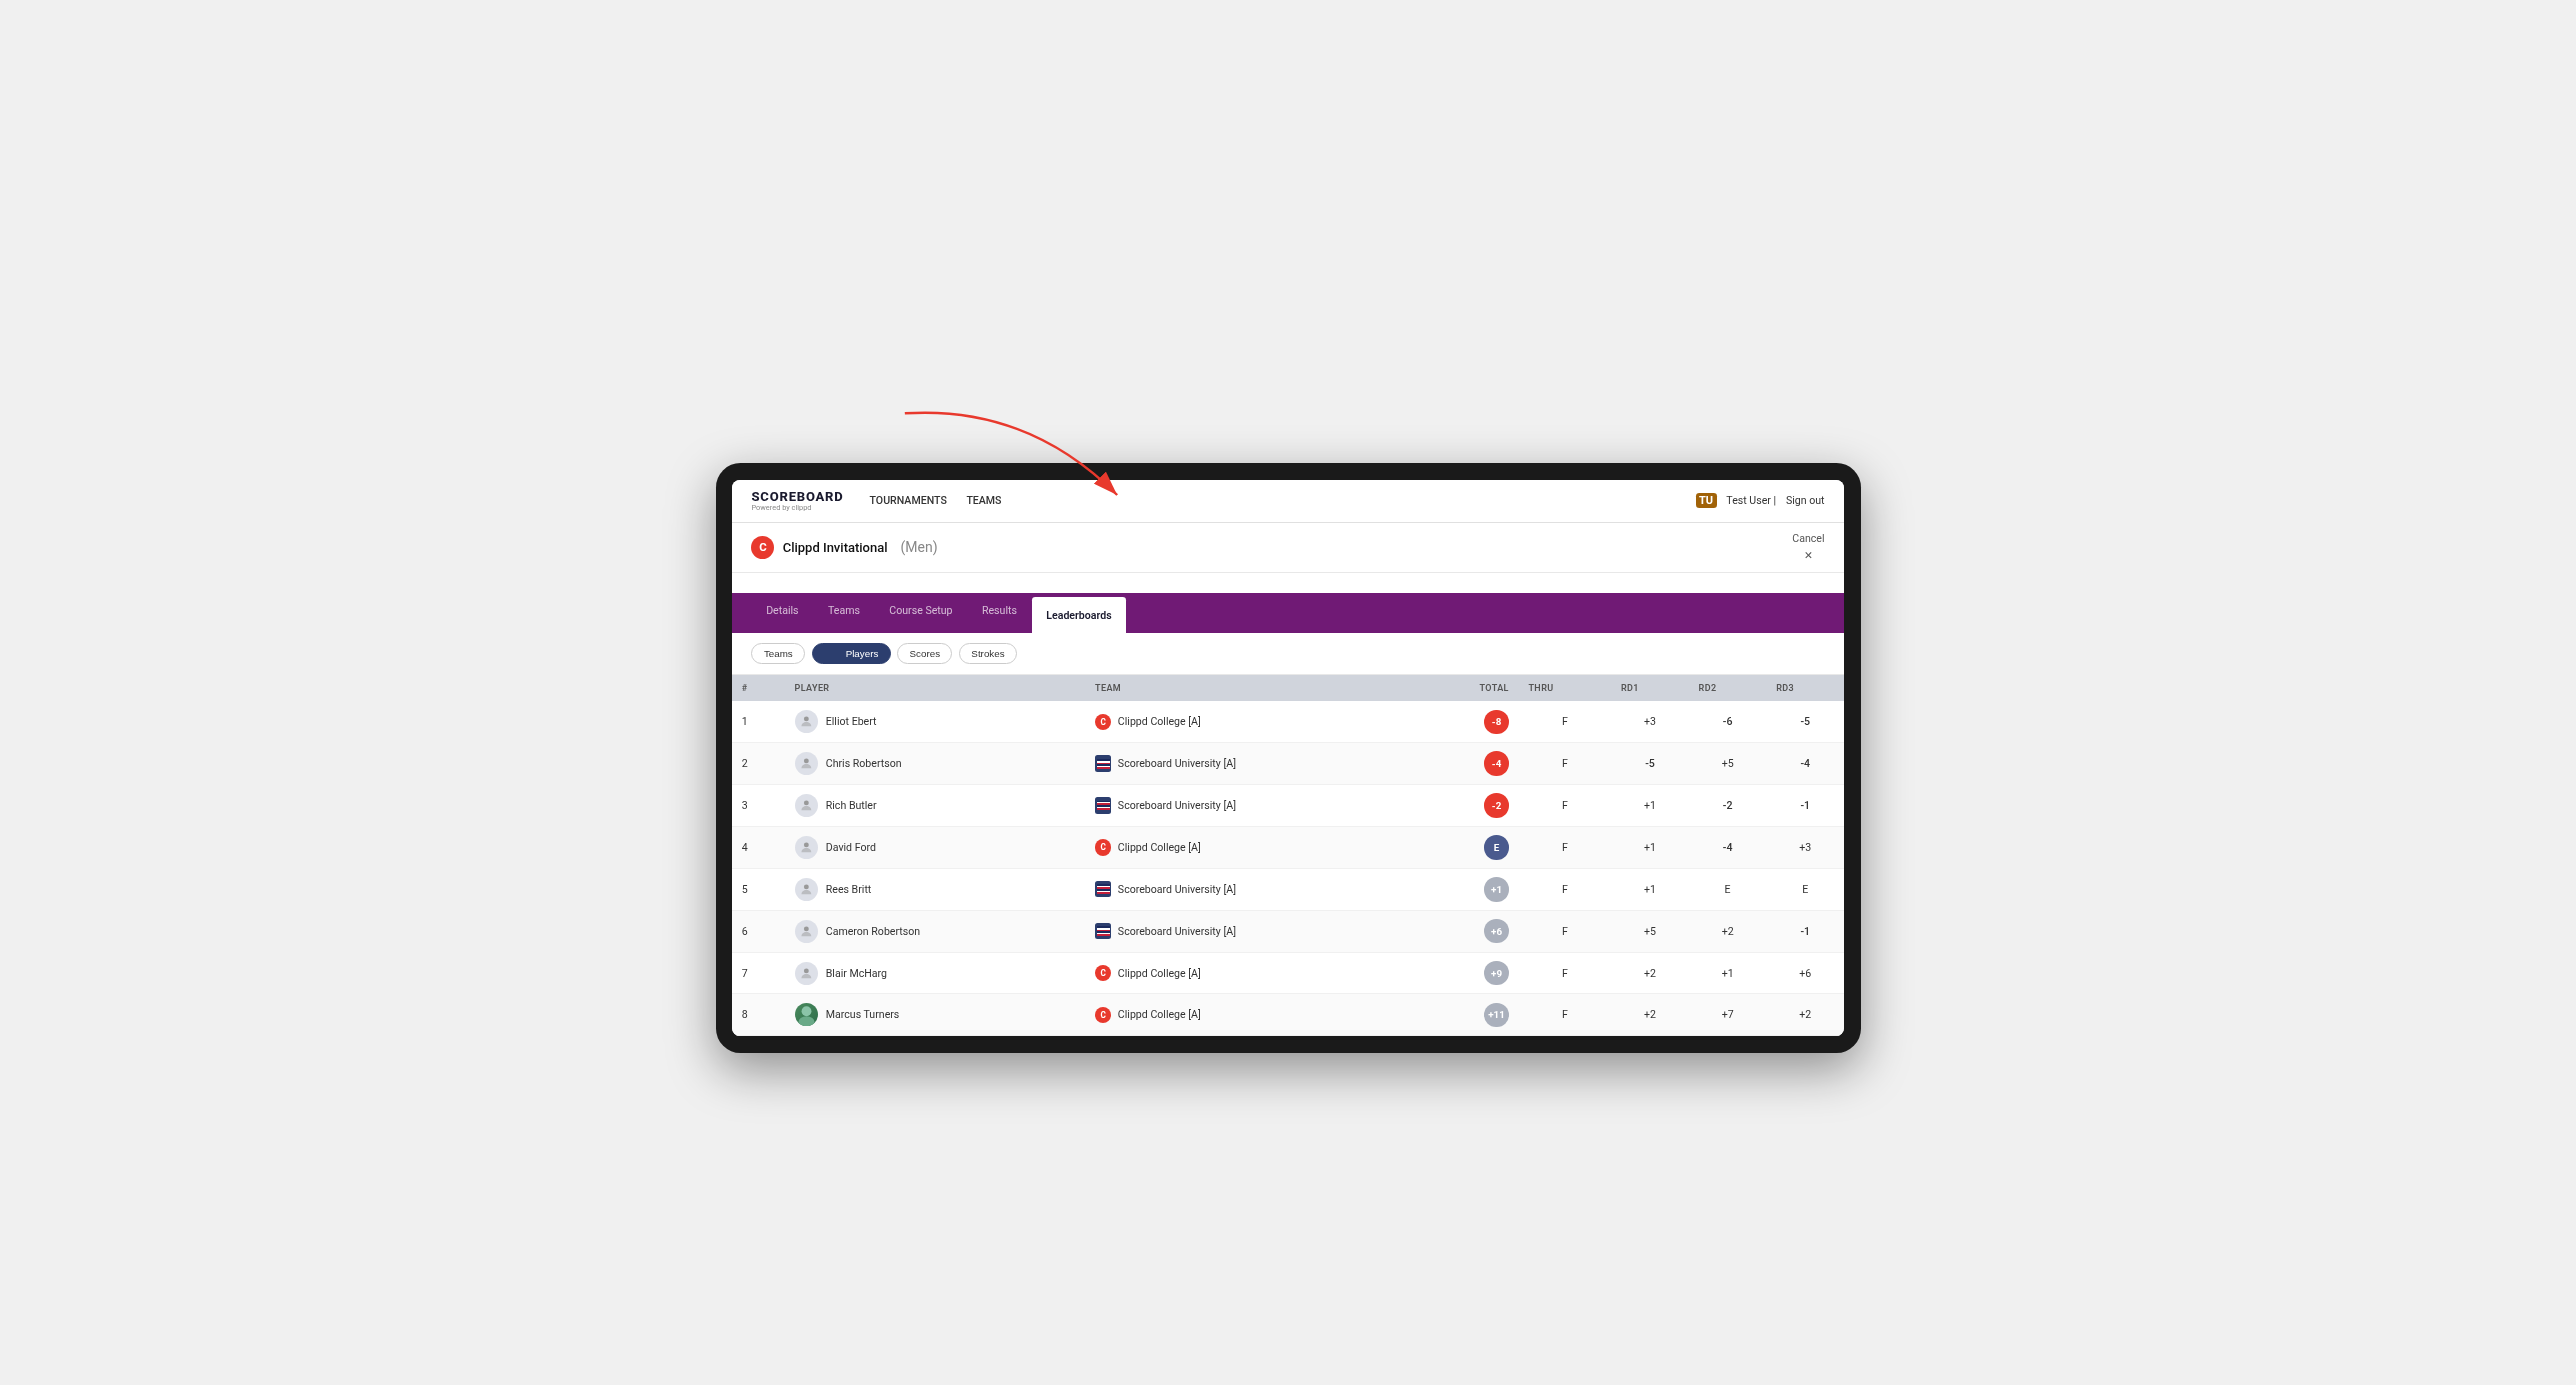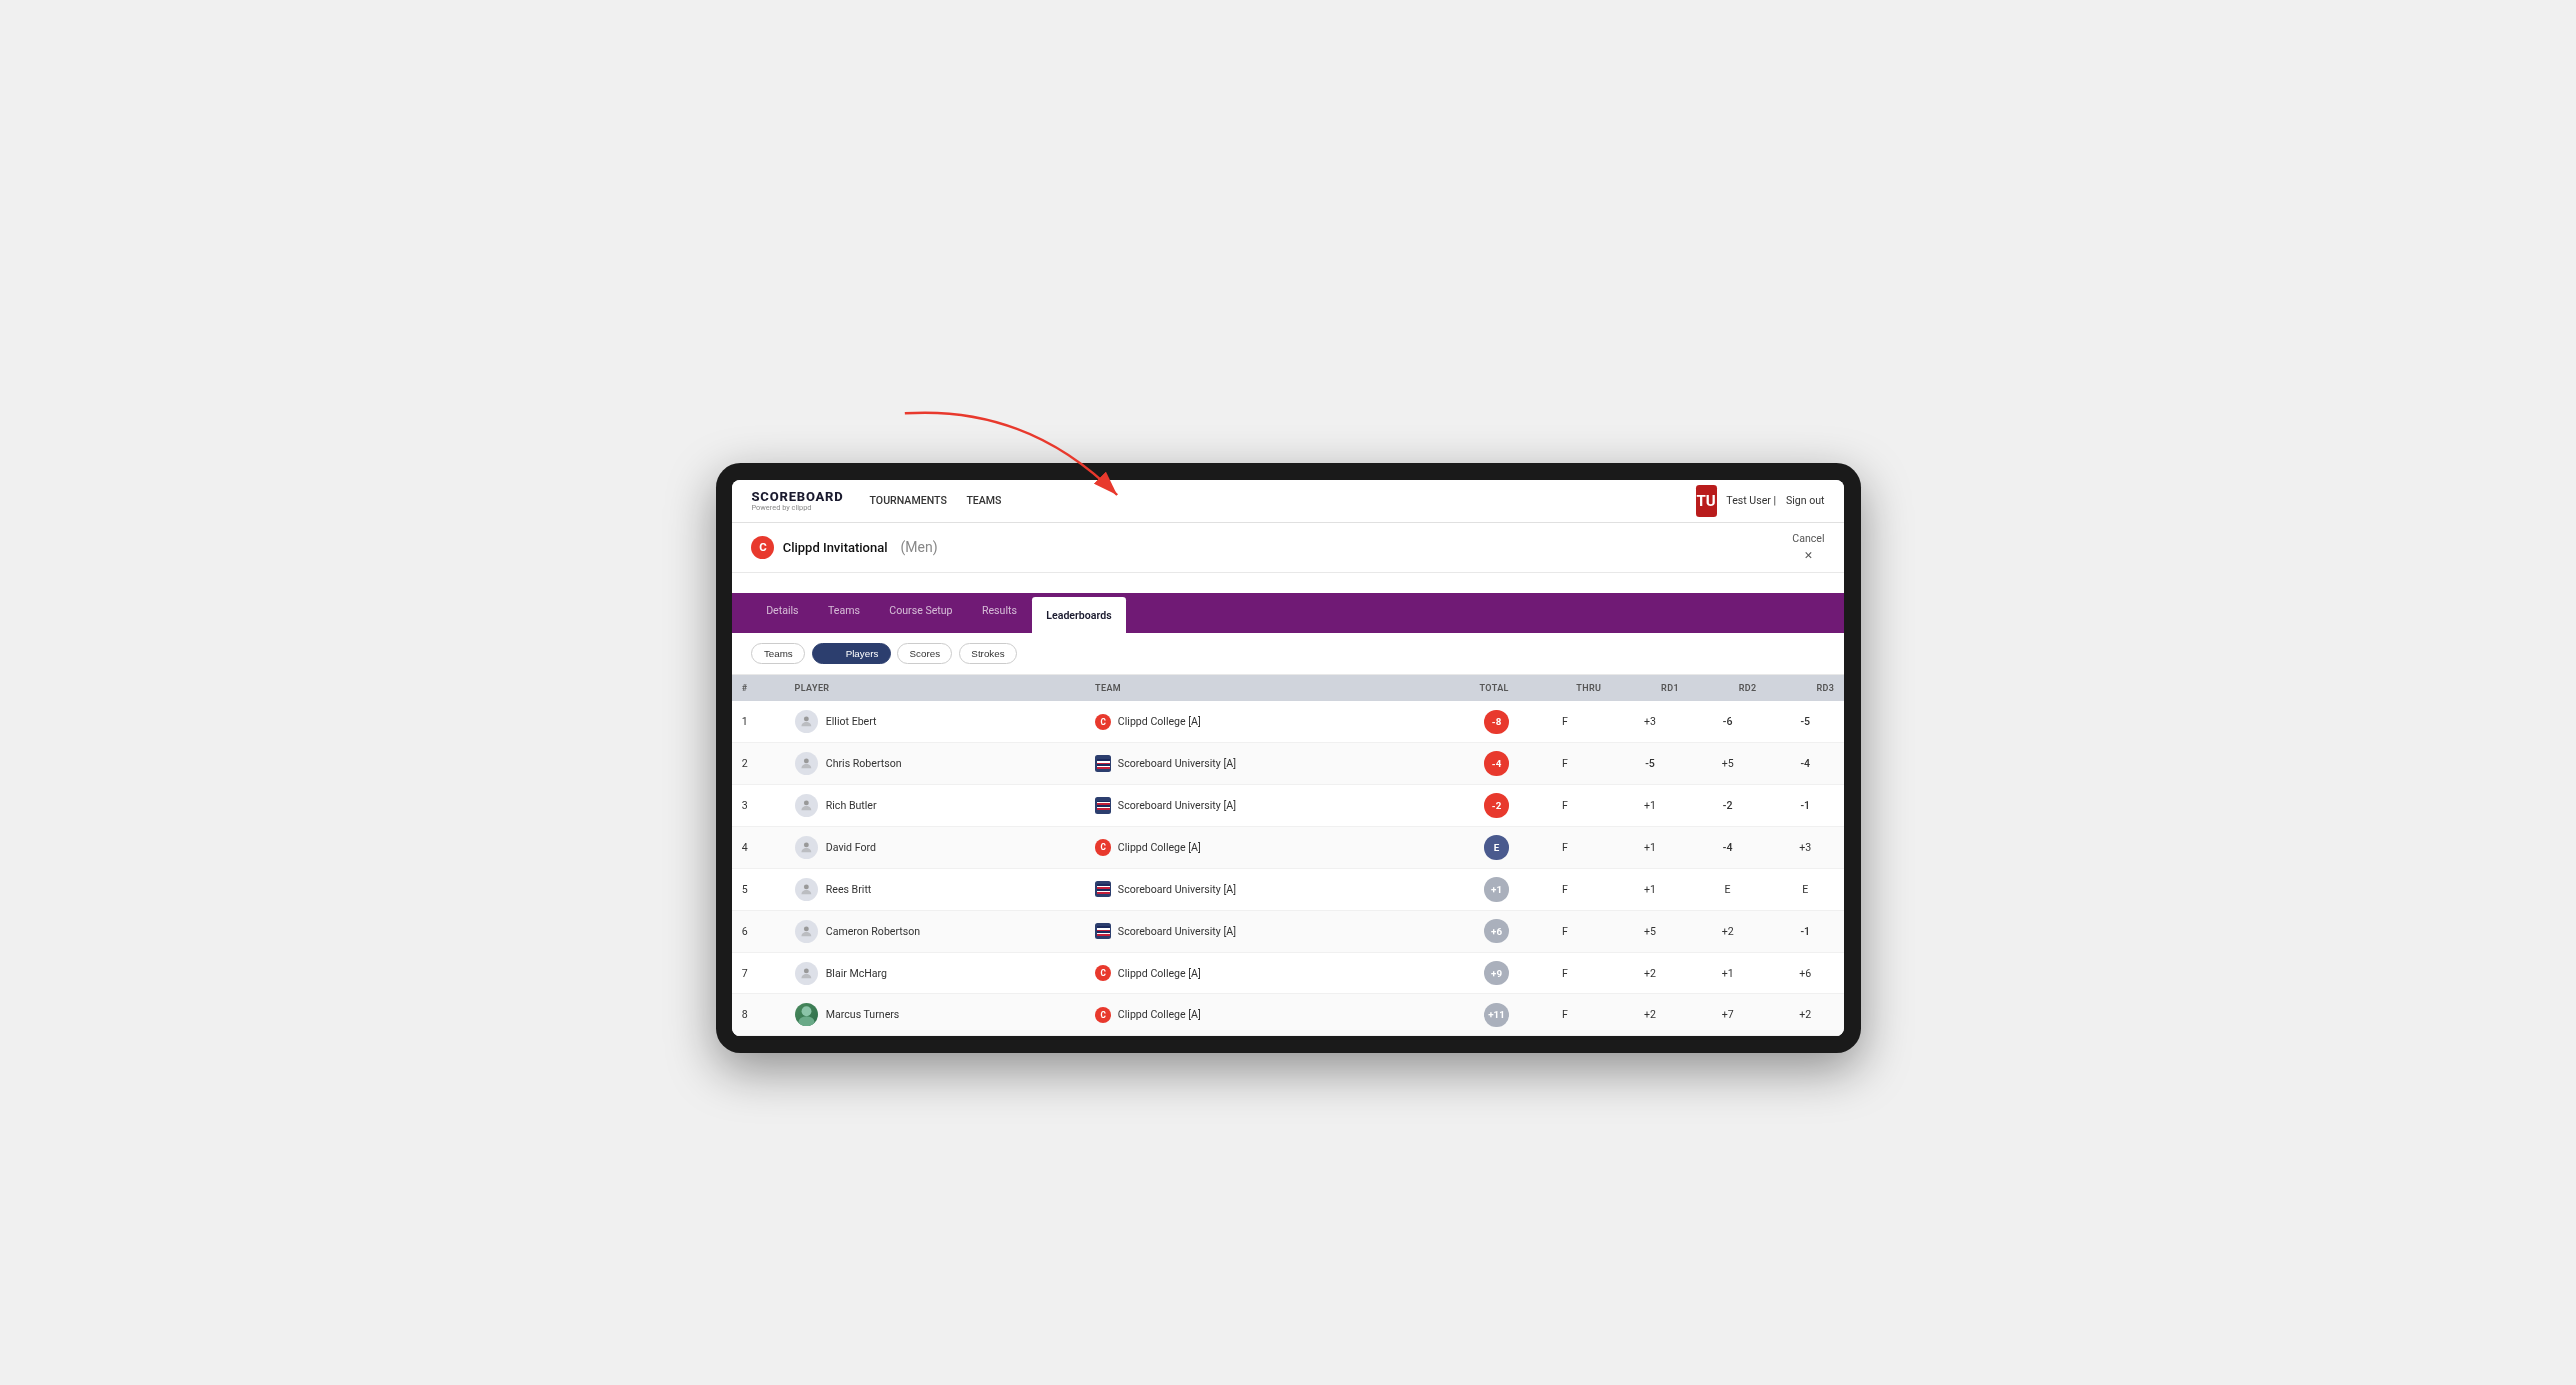--- a/index.html
+++ b/index.html
@@ -92,28 +92,28 @@
     }
     .nav-user {
       display: flex;
       align-items: center;
       gap: 9.8px;
       font-size: 10.6px;
       color: #333;
     }
     .nav-avatar {
       width: 21px;
-      height: 32px;
-      background: #b91c1c;
+      height: 15px;
+      background: #a16207;
       border-radius: 3.3px;
       display: flex;
       align-items: center;
       justify-content: center;
       color: #fff;
-      font-size: 15px;
+      font-size: 11px;
       font-weight: bold;
     }
     .nav-signout { color: #333; font-size: 10.6px; }
 
     
     .tournament-header {
       display: flex;
       align-items: center;
       padding: 9.8px 19.6px;
       border-bottom: 0.8px solid #e8e8e8;
@@ -208,21 +208,21 @@
     .leaderboard-table thead th {
       padding: 8.2px 9.8px;
       font-size: 9px;
       font-weight: 600;
       color: #555;
       text-align: left;
       letter-spacing: 0.4px;
       text-transform: uppercase;
     }
     .leaderboard-table thead th.right { text-align: right; }
-    .leaderboard-table thead th.center { text-align: right; }
+    .leaderboard-table thead th.center { text-align: left; }
     .leaderboard-table tbody tr {
       border-bottom: 0.8px solid #f0f0f0;
       background: #fff;
     }
     .leaderboard-table tbody tr:nth-child(even) {
       background: #fafafa;
     }
     .leaderboard-table tbody td {
       padding: 8.2px 9.8px;
       font-size: 10.6px;

